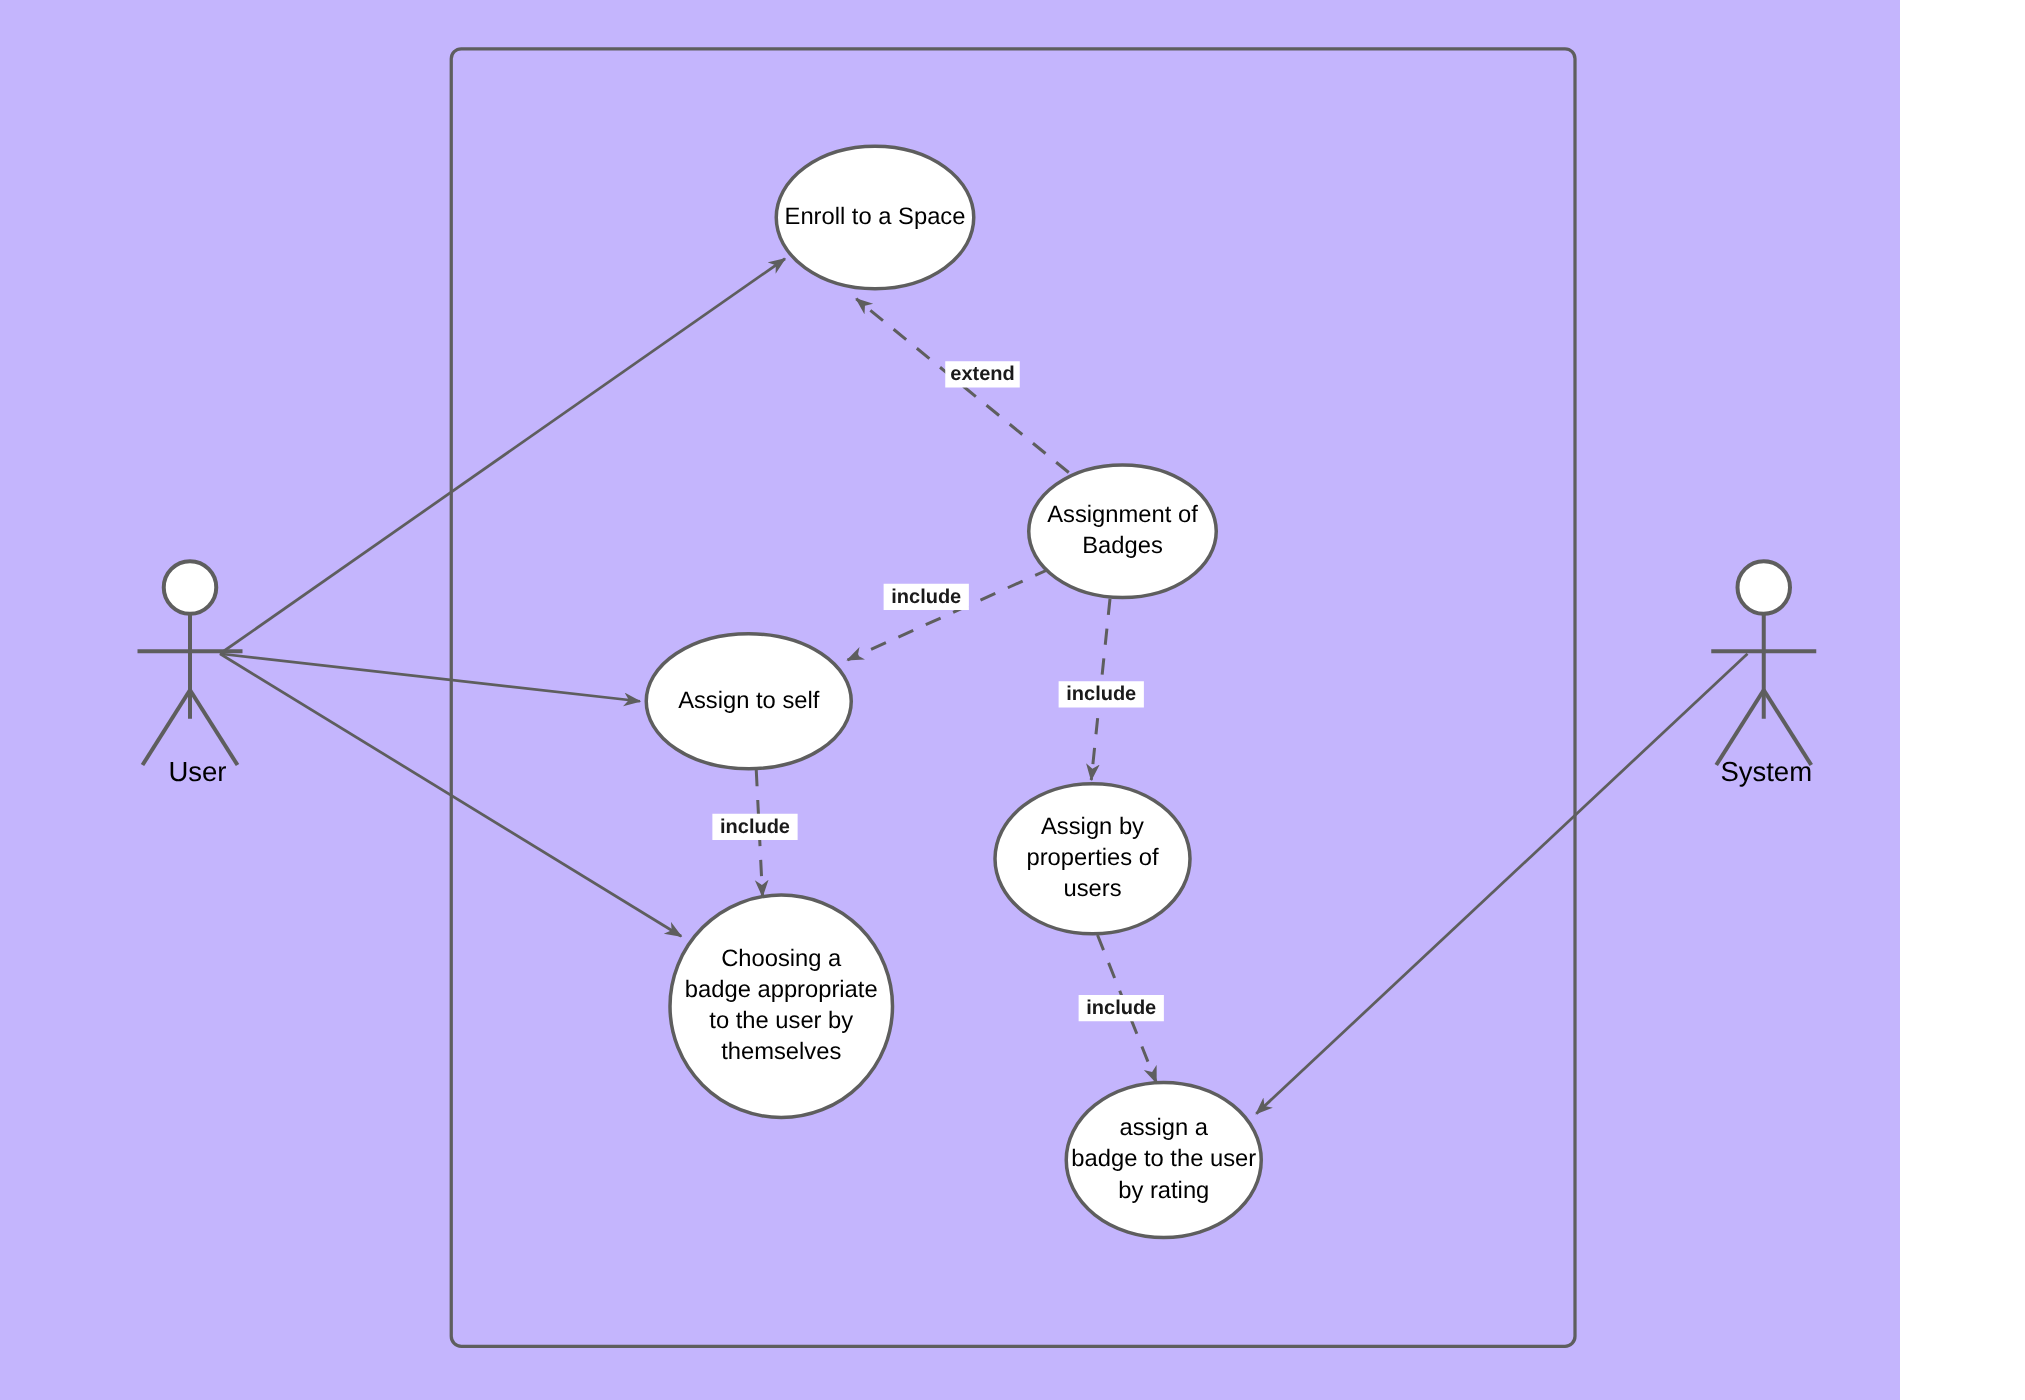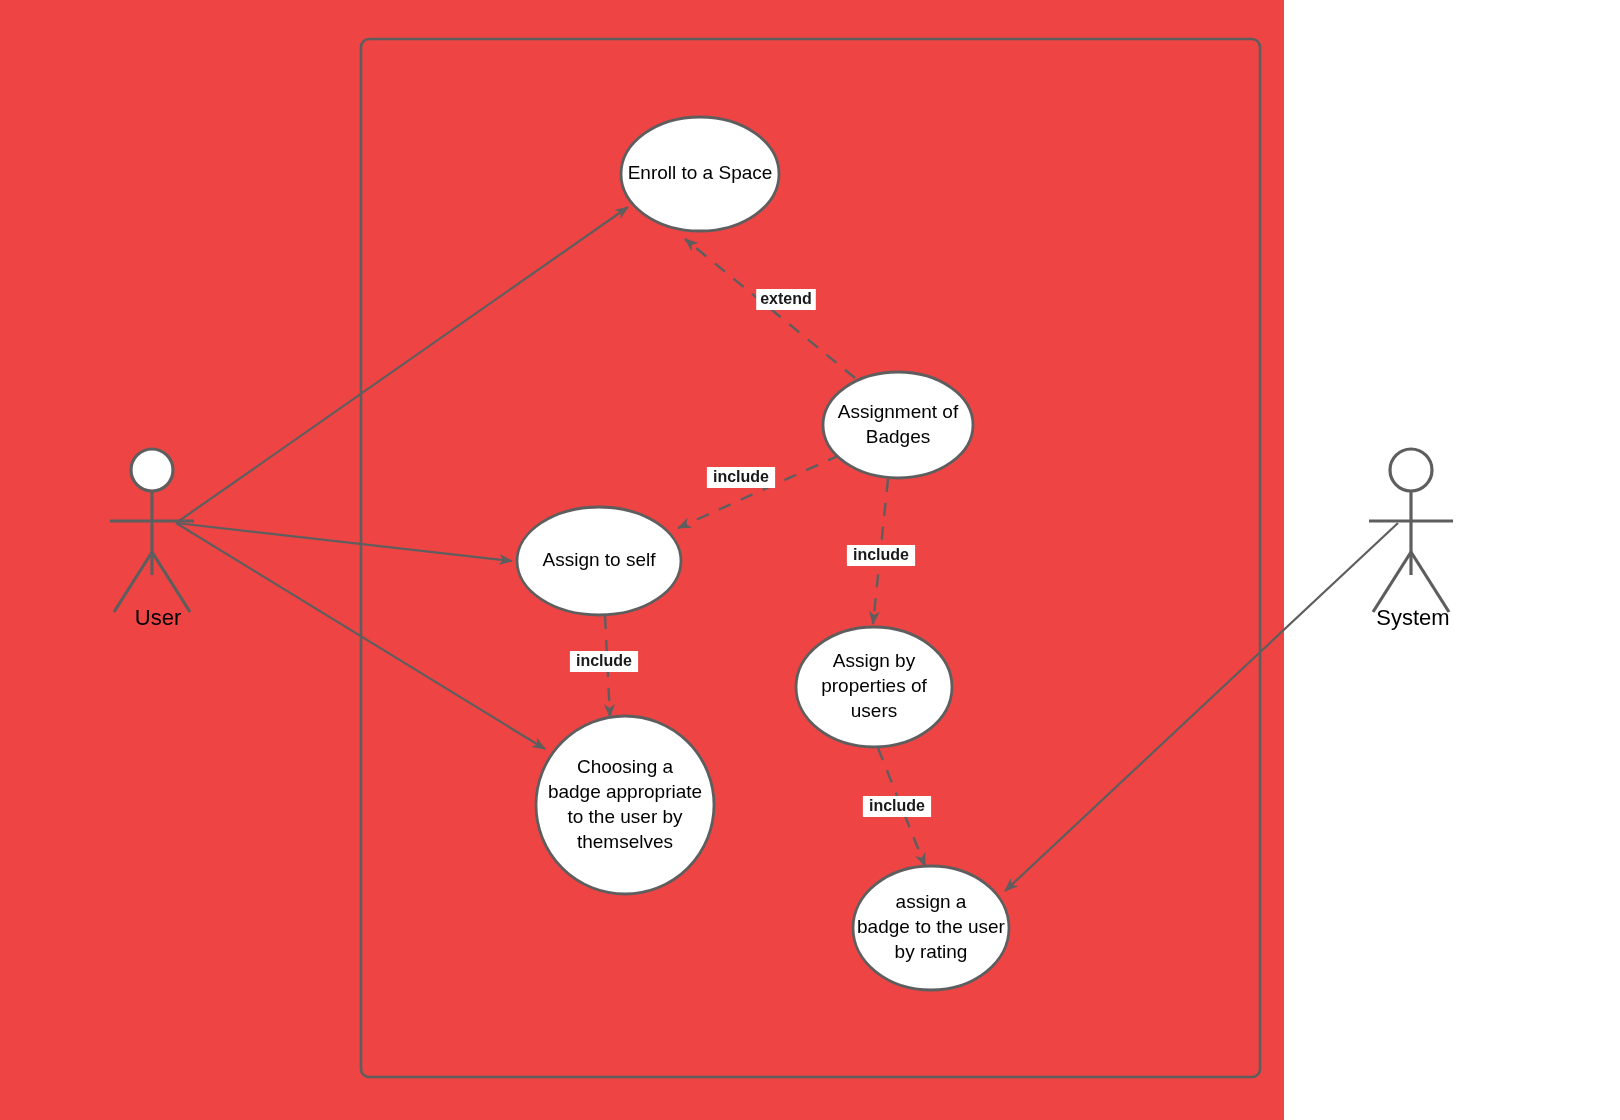--- a/index.html
+++ b/index.html
@@ -8,23 +8,23 @@
     background: #ffffff;
   }
   body {
     width: 1620px;
     height: 1120px;
     font-family: "Liberation Sans", sans-serif;
     overflow: hidden;
   }
   #diagram-root {
     position: relative;
-    width: 1284px;
+    width: 1520px;
     height: 1120px;
-    background: #ef4444;
+    background: #c4b5fd;
     text-align: center;
   }
   svg.diagram-canvas {
     display: block;
     width: 1620px;
     height: 1120px;
   }
   .boundary-rect {
     fill: none;
     stroke: #5e5e5e;

